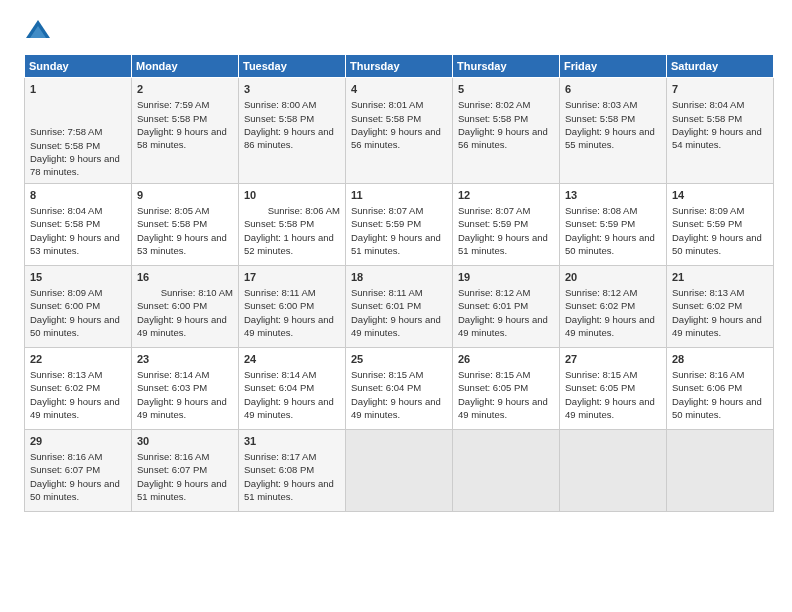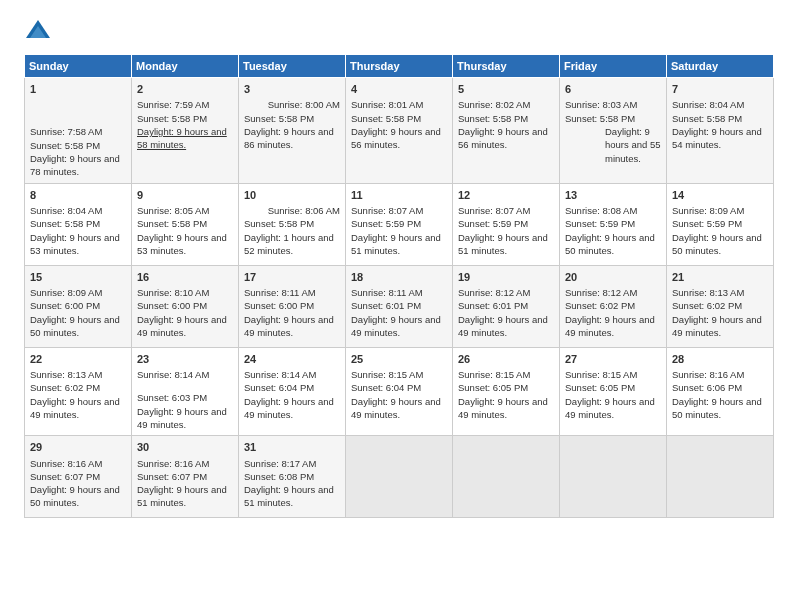--- a/index.html
+++ b/index.html
@@ -123,45 +123,45 @@
           <td>
             <span class="day-num">1</span>
             <span style="display: block; margin-top: 28px;">Sunrise: 7:58 AM</span>
             <span style="display: block;">Sunset: 5:58 PM</span>
             <span style="display: block;">Daylight: 9 hours and 78 minutes.</span>
           </td>
           <td>
             <span class="day-num">2</span>
             <span style="display: block;">Sunrise: 7:59 AM</span>
             <span style="display: block;">Sunset: 5:58 PM</span>
-            <span style="display: block; text-decoration: underline;">Daylight: 9 hours and 58 minutes.</span>
+            <span style="display: block;">Daylight: 9 hours and 58 minutes.</span>
           </td>
           <td>
             <span class="day-num">3</span>
-            <span style="display: block; text-align: right;">Sunrise: 8:00 AM</span>
+            <span style="display: block;">Sunrise: 8:00 AM</span>
             <span style="display: block;">Sunset: 5:58 PM</span>
             <span style="display: block;">Daylight: 9 hours and 86 minutes.</span>
           </td>
           <td>
             <span class="day-num">4</span>
             <span style="display: block;">Sunrise: 8:01 AM</span>
             <span style="display: block;">Sunset: 5:58 PM</span>
             <span style="display: block;">Daylight: 9 hours and 56 minutes.</span>
           </td>
           <td>
             <span class="day-num">5</span>
             <span style="display: block;">Sunrise: 8:02 AM</span>
             <span style="display: block;">Sunset: 5:58 PM</span>
             <span style="display: block;">Daylight: 9 hours and 56 minutes.</span>
           </td>
           <td>
             <span class="day-num">6</span>
             <span style="display: block;">Sunrise: 8:03 AM</span>
             <span style="display: block;">Sunset: 5:58 PM</span>
-            <span style="display: block; margin-left: 40px;">Daylight: 9 hours and 55 minutes.</span>
+            <span style="display: block;">Daylight: 9 hours and 55 minutes.</span>
           </td>
           <td>
             <span class="day-num">7</span>
             <span style="display: block;">Sunrise: 8:04 AM</span>
             <span style="display: block;">Sunset: 5:58 PM</span>
             <span style="display: block;">Daylight: 9 hours and 54 minutes.</span>
           </td>
         </tr>
         <tr>
           <td>
@@ -209,21 +209,21 @@
         </tr>
         <tr>
           <td>
             <span class="day-num">15</span>
             <span style="display: block;">Sunrise: 8:09 AM</span>
             <span style="display: block;">Sunset: 6:00 PM</span>
             <span style="display: block;">Daylight: 9 hours and 50 minutes.</span>
           </td>
           <td>
             <span class="day-num">16</span>
-            <span style="display: block;">Sunrise: 8:10 AM</span>
+            <span style="display: block; text-align: right;">Sunrise: 8:10 AM</span>
             <span style="display: block;">Sunset: 6:00 PM</span>
             <span style="display: block;">Daylight: 9 hours and 49 minutes.</span>
           </td>
           <td>
             <span class="day-num">17</span>
             <span style="display: block;">Sunrise: 8:11 AM</span>
             <span style="display: block;">Sunset: 6:00 PM</span>
             <span style="display: block;">Daylight: 9 hours and 49 minutes.</span>
           </td>
           <td>
@@ -254,21 +254,21 @@
         <tr>
           <td>
             <span class="day-num">22</span>
             <span style="display: block;">Sunrise: 8:13 AM</span>
             <span style="display: block;">Sunset: 6:02 PM</span>
             <span style="display: block;">Daylight: 9 hours and 49 minutes.</span>
           </td>
           <td>
             <span class="day-num">23</span>
             <span style="display: block;">Sunrise: 8:14 AM</span>
-            <span style="display: block; margin-top: 10px;">Sunset: 6:03 PM</span>
+            <span style="display: block;">Sunset: 6:03 PM</span>
             <span style="display: block;">Daylight: 9 hours and 49 minutes.</span>
           </td>
           <td>
             <span class="day-num">24</span>
             <span style="display: block;">Sunrise: 8:14 AM</span>
             <span style="display: block;">Sunset: 6:04 PM</span>
             <span style="display: block;">Daylight: 9 hours and 49 minutes.</span>
           </td>
           <td>
             <span class="day-num">25</span>

